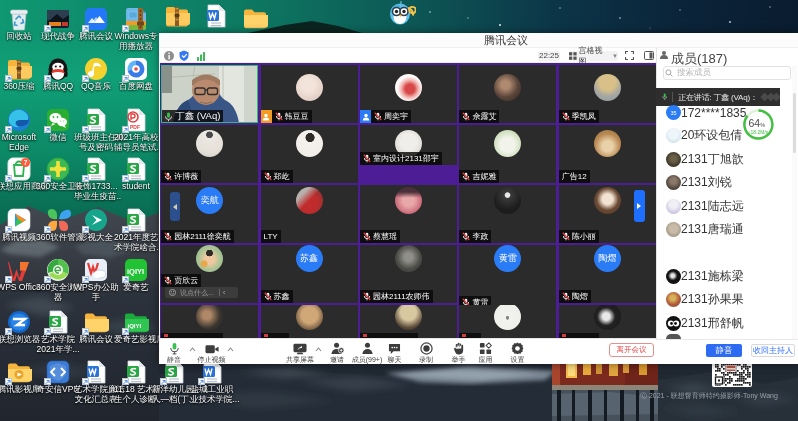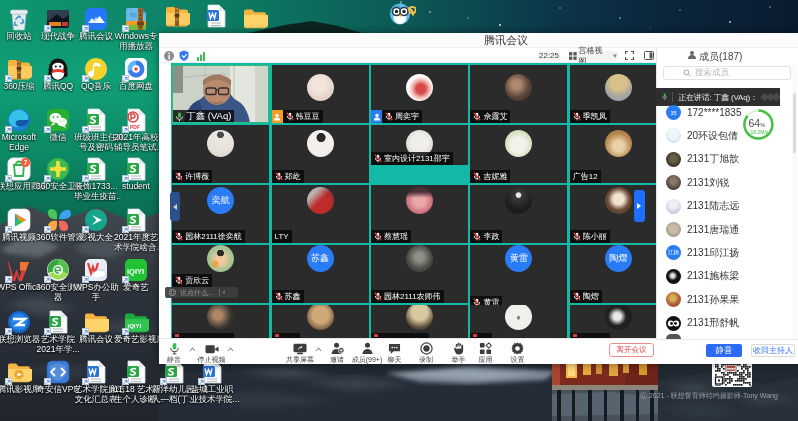--- a/index.html
+++ b/index.html
@@ -9,21 +9,21 @@
 .di .lb{font-size:8.5px;line-height:9.5px;color:#fff;text-shadow:0 1px 2px rgba(0,0,0,.9),0 0 2px rgba(0,0,0,.8);margin-top:0}
 .di .lb div{white-space:nowrap}
 .ic{position:relative;width:27px;height:26px;margin:0 auto}
 .sc{position:absolute;left:-1px;bottom:0;width:7px;height:7px;background:#fff;border:0.5px solid #b6c6d8;display:flex;align-items:center;justify-content:center}
 .cell{position:absolute;background:#2b2b2b;overflow:hidden}
 .av{position:absolute;border-radius:50%}
 .navtxt{display:flex;align-items:center;justify-content:center;color:#fff;font-size:9px}
 .nlab{position:absolute;left:0;bottom:0;height:13px;background:rgba(8,8,8,.82);display:flex;align-items:center;padding:0 3px;color:#fff;font-size:8px;white-space:nowrap}
 .mrow{position:absolute;left:656px;width:135px;height:23px;display:flex;align-items:center}
 .mav{width:15px;height:15px;border-radius:50%;margin-left:10px;flex:none}
-.mtx{font-size:10px;color:#333;margin-left:6px;white-space:nowrap}
+.mtx{font-size:12px;color:#333;white-space:nowrap}
 .titem{position:absolute;text-align:center;color:#3d3d3d}
 .titem .tl{font-size:7px;line-height:7px;margin-top:2px;white-space:nowrap}
 </style></head><body>
 <svg class="abs" style="left:0;top:0" width="798" height="421" viewBox="0 0 798 421">
 <defs>
 <linearGradient id="skyv" x1="0" y1="0" x2="0" y2="1">
  <stop offset="0" stop-color="#0e8e6b"></stop>
         <stop offset="0.18" stop-color="#10a077"></stop>
  <stop offset="0.36" stop-color="#0c8a66"></stop>
         <stop offset="0.5" stop-color="#0a6e55"></stop>
@@ -913,25 +913,25 @@
         <path d="M0.5,3 v-2.5 h2.5"></path>
         <path d="M6,0.5 h2.5 v2.5"></path>
         <path d="M8.5,6 v2.5 h-2.5"></path>
         <path d="M3,8.5 h-2.5 v-2.5"></path>
       </g>
     </svg>
 <svg class="abs" style="left:485px;top:18px" width="10" height="9" viewBox="0 0 10 9">
       <rect x="0.5" y="0.5" width="9" height="8" rx="1" fill="none" stroke="#555"></rect>
       <rect x="5.5" y="1.5" width="3" height="6" fill="#555"></rect>
     </svg>
-<div class="abs" style="left:528px;top:17px;display:flex;font-size:10px;color:#444;z-index:4"><svg width="10" height="10" viewBox="0 0 10 10" style="margin-right:2px">
+<div class="abs" style="left:500px;top:17px;display:flex;font-size:13px;color:#444;z-index:4"><svg width="10" height="10" viewBox="0 0 10 10" style="margin-right:2px">
         <circle cx="5" cy="3" r="2" fill="#666"></circle>
         <path d="M1,9 a4,4 0 0 1 8,0 Z" fill="#666"></path>
       </svg>成员(187)</div>
-<div class="abs" style="left:12px;top:30px;width:496px;height:275px;background:#14b8a6;overflow:hidden">
+<div class="abs" style="left:1px;top:30px;width:496px;height:275px;background:#4c1d95;overflow:hidden">
 <div class="cell" style="left:1.2px;top:2px;width:97px;height:58px">
 <svg width="97" height="58" viewBox="0 0 97 58">
 <rect width="97" height="58" fill="#ccd2c8"></rect>
 <rect x="58" width="39" height="58" fill="#e2e6de"></rect>
 <rect x="85" width="12" height="58" fill="#d0d5cb"></rect>
 <g stroke="#a8b0a2" stroke-width="0.7" opacity="0.9">
             <line x1="10" y1="0" x2="4" y2="20"></line>
             <line x1="34" y1="0" x2="32" y2="12"></line>
             <line x1="0" y1="13" x2="54" y2="9"></line>
             <line x1="62" y1="0" x2="62" y2="58"></line>
@@ -1268,21 +1268,21 @@
     </div>
 <div class="titem" style="left:334.5px;top:308px;width:48px">
       <div style="height:13px"><svg width="13" height="13" viewBox="0 0 14 14">
           <path d="M7,0.5 l1.5,1 l1.8,-0.3 l0.8,1.6 l1.6,0.8 l-0.3,1.8 l1,1.5 l-1,1.5 l0.3,1.8 l-1.6,0.8 l-0.8,1.6 l-1.8,-0.3 l-1.5,1 l-1.5,-1 l-1.8,0.3 l-0.8,-1.6 l-1.6,-0.8 l0.3,-1.8 l-1,-1.5 l1,-1.5 l-0.3,-1.8 l1.6,-0.8 l0.8,-1.6 l1.8,0.3 Z" fill="#3d3d3d"></path>
           <circle cx="7" cy="7" r="2.5" fill="#fff"></circle>
         </svg></div>
       <div class="tl">设置</div>
     </div>
 <div class="abs" style="left:450px;top:310px;width:45px;height:14px;border:1px solid #e89090;border-radius:3px;color:#e04b4b;font-size:7.5px;display:flex;align-items:center;justify-content:center">离开会议</div>
 <div class="abs" style="left:497px;top:15px;width:142px;height:316px;background:#fff;border-left:1px solid #e5e5e5"></div>
-<div class="abs" style="left:504px;top:33px;width:128px;height:14px;border:1px solid #e2e2e2;border-radius:3px;display:flex;align-items:center;padding:0 19px">
+<div class="abs" style="left:504px;top:33px;width:128px;height:14px;border:1px solid #e2e2e2;border-radius:3px;display:flex;align-items:center;padding:0 1px">
 <svg width="8" height="8" viewBox="0 0 9 9">
         <circle cx="3.8" cy="3.8" r="2.8" fill="none" stroke="#999" stroke-width="1"></circle>
         <line x1="6" y1="6" x2="8.3" y2="8.3" stroke="#999" stroke-width="1"></line>
       </svg>
 <span style="font-size:8.5px;color:#b8b8b8;margin-left:4px">搜索成员</span>
     </div>
 <div class="abs" style="left:497px;top:55px;width:124px;height:18px;background:#2e2e2e;display:flex;align-items:center">
 <svg width="7" height="10" viewBox="0 0 8 11" style="margin-left:6px">
         <rect x="2.6" y="0.5" width="2.8" height="5.5" rx="1.4" fill="#35c24d"></rect>
         <path d="M1,4.5 a3,3.2 0 0 0 6,0" fill="none" stroke="#ccc" stroke-width="0.9"></path>
@@ -1316,26 +1316,20 @@
       <div class="mav" style="background:radial-gradient(circle at 50% 40%,#8a7868 25%,#4a4038 70%,#383028)"></div>
       <div class="mtx">2131刘锐</div>
     </div>
 <div class="mrow" style="left:497px;top:161.6px">
       <div class="mav" style="background:radial-gradient(circle at 50% 35%,#f0f0f4 30%,#d0c8e4 70%,#b8b0d4)"></div>
       <div class="mtx">2131陆志远</div>
     </div>
 <div class="mrow" style="left:497px;top:185.0px">
       <div class="mav" style="background:radial-gradient(circle at 50% 45%,#c8bca8 35%,#a09484 75%,#888071)"></div>
       <div class="mtx">2131唐瑞通</div>
-    </div>
-<div class="mrow" style="left:497px;top:208.4px">
-      <div class="mav" style="background:#2a7bf6">
-        <div style="width:100%;height:100%;display:flex;align-items:center;justify-content:center;color:#fff;font-size:5.5px">江扬</div>
-      </div>
-      <div class="mtx">2131邱江扬</div>
     </div>
 <div class="mrow" style="left:497px;top:231.8px">
       <div class="mav" style="background:radial-gradient(circle at 45% 45%,#e8e8e8 14%,#141414 40%,#0c0c0c)"></div>
       <div class="mtx">2131施栋梁</div>
     </div>
 <div class="mrow" style="left:497px;top:255.2px">
       <div class="mav" style="background:radial-gradient(circle at 45% 40%,#d8b058 20%,#b05838 55%,#7a5a48)"></div>
       <div class="mtx">2131孙果果</div>
     </div>
 <div class="mrow" style="left:497px;top:278.6px">

